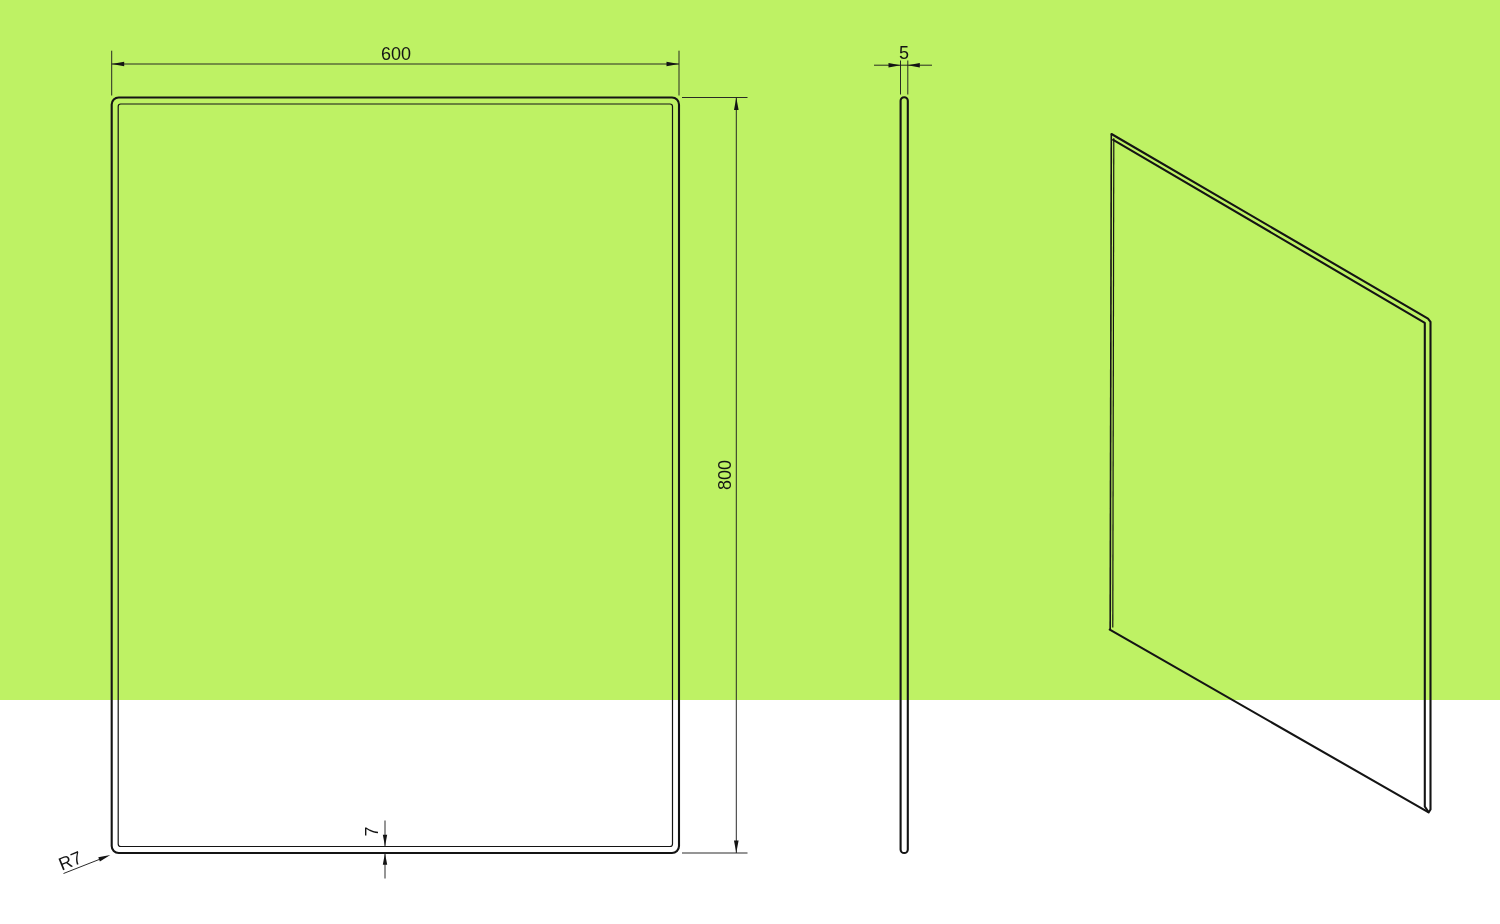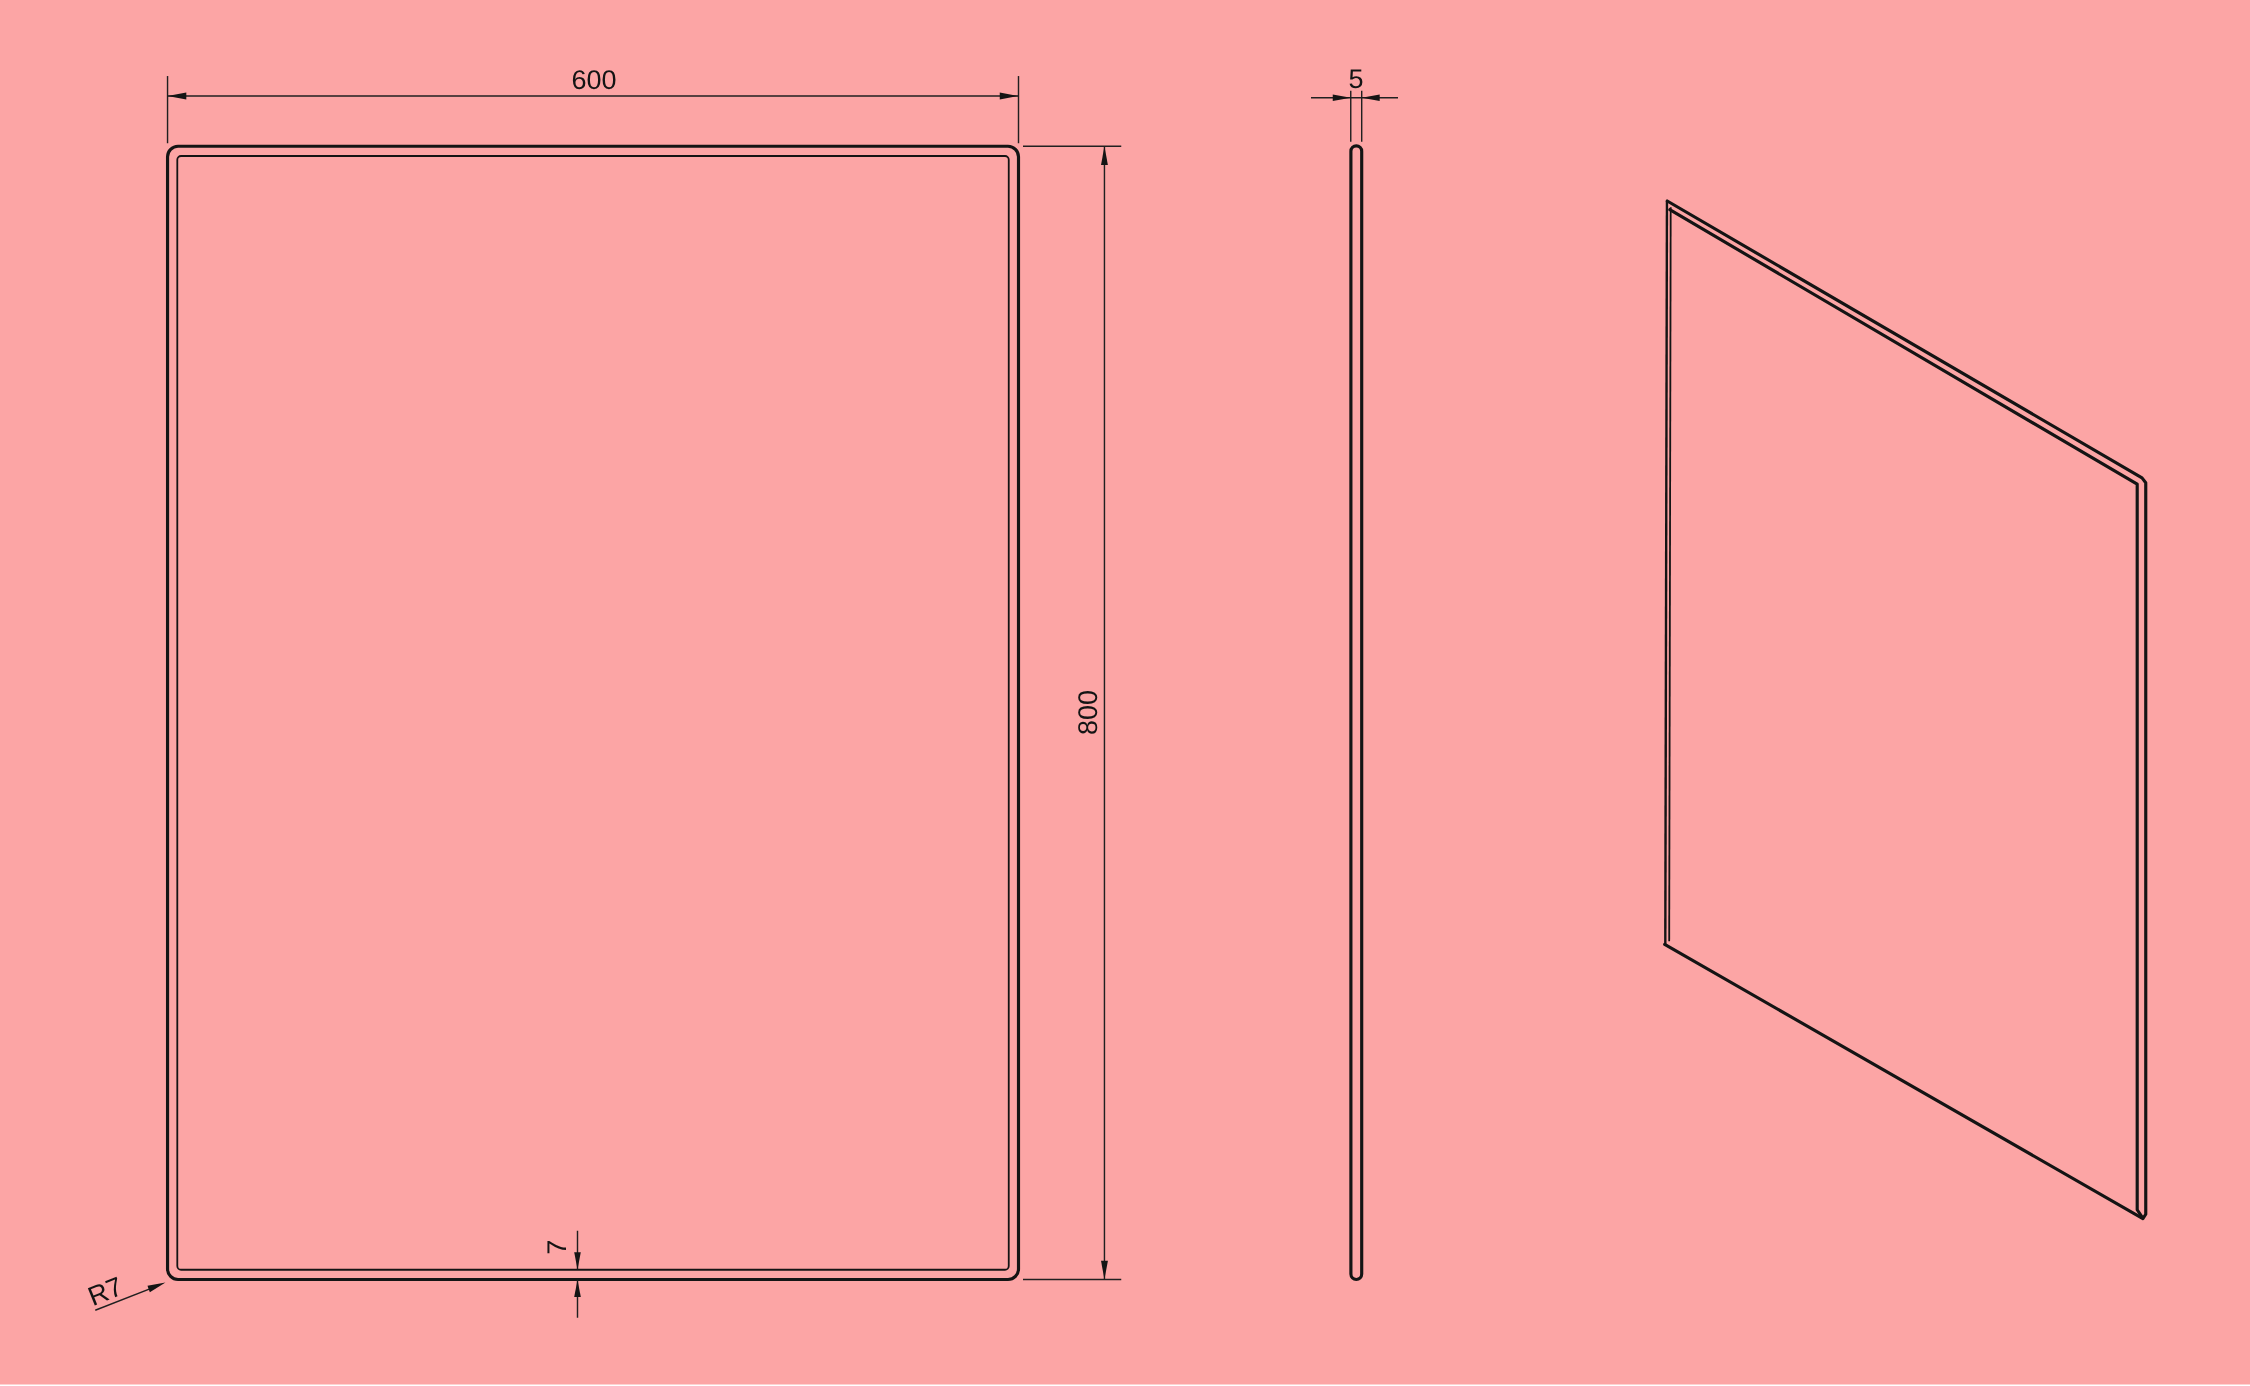--- a/index.html
+++ b/index.html
@@ -6,22 +6,22 @@
     margin: 0;
     padding: 0;
     background: #ffffff;
     width: 1500px;
     height: 924px;
     overflow: hidden;
   }
   .sheet {
     position: relative;
     width: 1500px;
-    height: 923px;
-    background: #fca5a5;
+    height: 700px;
+    background: #bef264;
   }
   svg { display: block; }
   svg text {
     font-family: "Liberation Sans", sans-serif;
     font-size: 18px;
     fill: #141414;
   }
   .edge-thick { stroke: #141414; stroke-width: 2.1; fill: none; }
   .edge-med   { stroke: #141414; stroke-width: 1.6; fill: none; }
   .edge-thin  { stroke: #141414; stroke-width: 1.2; fill: none; }

